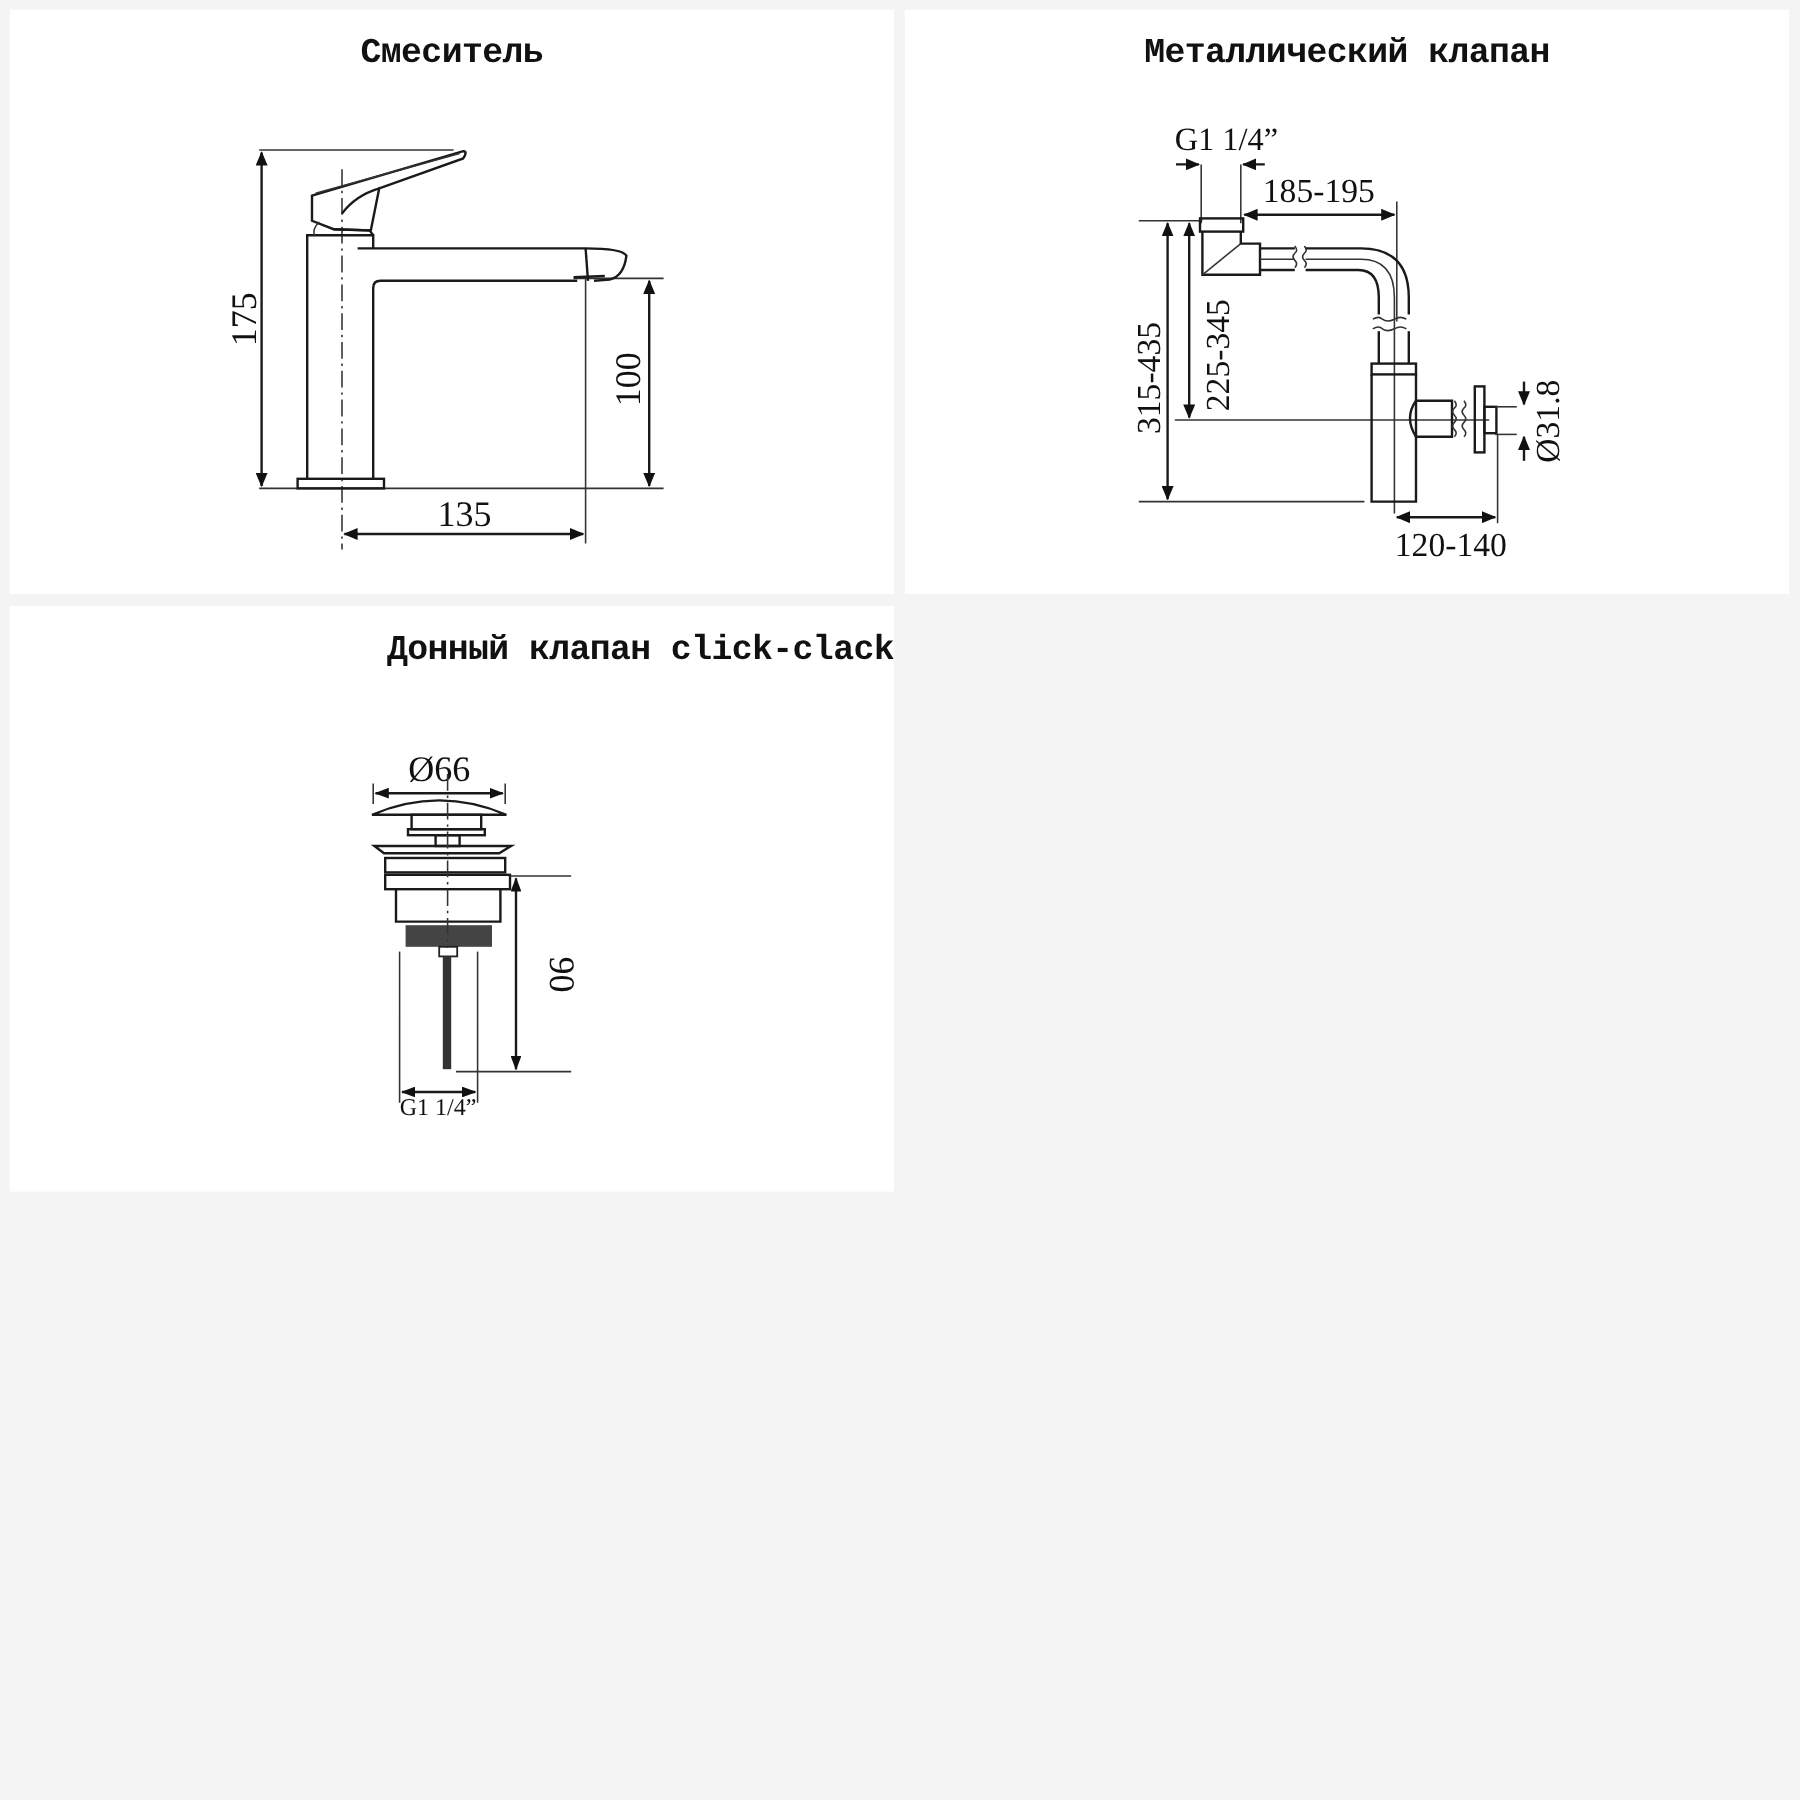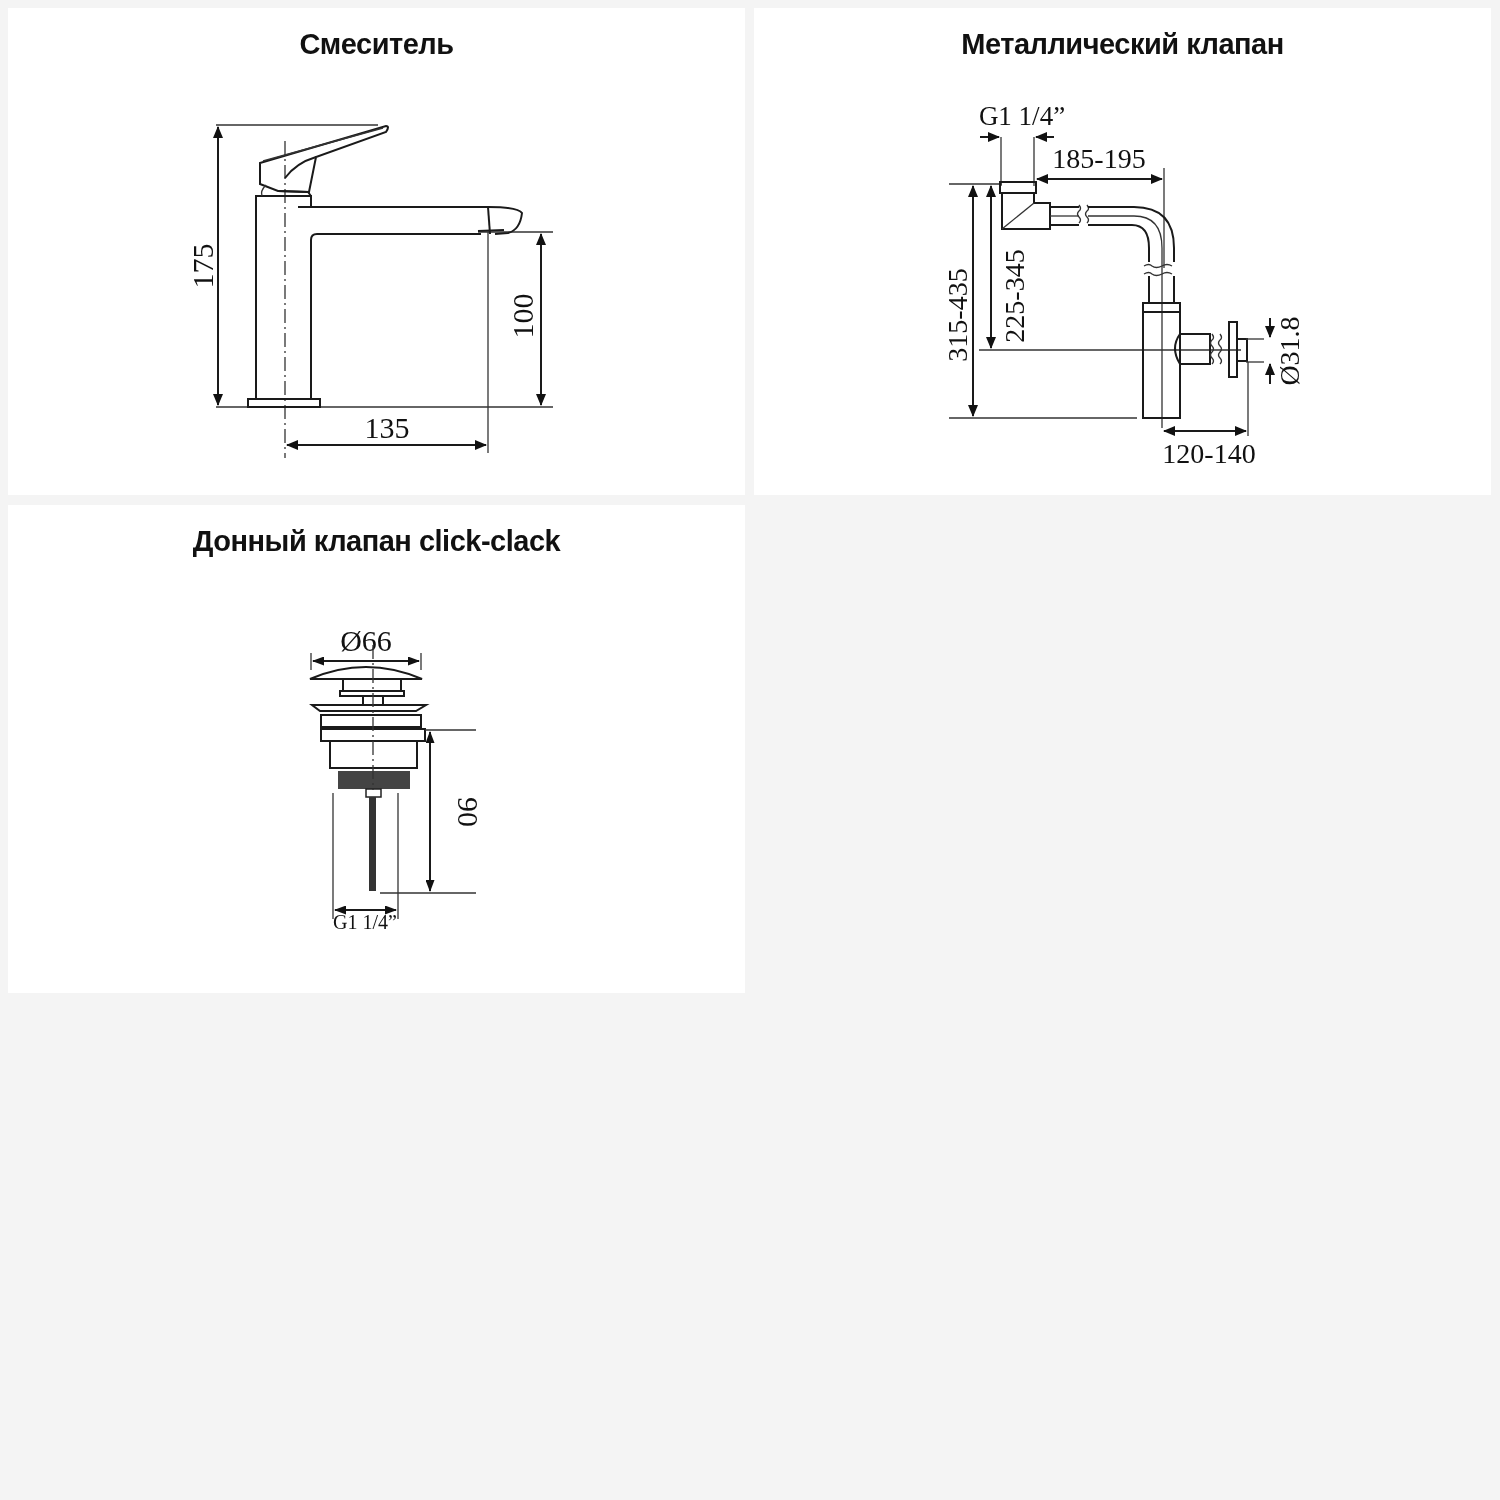--- a/index.html
+++ b/index.html
@@ -1,18 +1,18 @@
 <!DOCTYPE html>
 <html><head>
 <meta charset="utf-8">
 <style>
   html, body { margin:0; padding:0; }
   body { width:1500px; height:1500px; background:#f4f4f4; position:relative; overflow:hidden; }
   .panel { position:absolute; background:#ffffff; }
-  .title { position:absolute; left:0; right:0; text-align:center; font-family:Liberation Sans, sans-serif; font-weight:bold; font-size:29px; color:#111; letter-spacing:-0.5px; }
+  .title { position:absolute; left:0; right:0; text-align:center; font-family:Liberation Mono, monospace; font-weight:bold; font-size:29px; color:#111; letter-spacing:-0.5px; }
   svg { position:absolute; left:0; top:0; }
   .ln { stroke:#1a1a1a; stroke-width:2; fill:none; }
   .thin { stroke:#333; stroke-width:1.3; fill:none; }
   .ctr { stroke:#333; stroke-width:1.3; fill:none; stroke-dasharray:14 4 2 4; }
   .dim { font-family:"Liberation Serif", serif; font-size:30px; fill:#111; }
   .dims { font-family:"Liberation Serif", serif; font-size:20px; fill:#111; }
 </style>
 </head>
 <body>
 
@@ -113,21 +113,21 @@
     <line class="ln" x1="516" y1="376" x2="516" y2="356" marker-end="url(#ar2)"></line>
     <text class="dim" transform="translate(545,343) rotate(-90)" text-anchor="middle" style="font-size:28px">Ø31.8</text>
 
     <line class="thin" x1="494" y1="354" x2="494" y2="428"></line>
     <line class="ln" x1="410" y1="423" x2="492" y2="423" marker-start="url(#ar2)" marker-end="url(#ar2)"></line>
     <text class="dim" x="455" y="455" text-anchor="middle" style="font-size:28px">120-140</text>
   </svg>
 </div>
 
 <div class="panel" style="left:8px;top:505px;width:737px;height:488px;">
-  <div class="title" style="top:20px;">Донный клапан click-clack</div>
+  <div class="title" style="top:20px;text-align:right;">Донный клапан click-clack</div>
   <svg width="737" height="488">
     <defs>
       <marker id="ar3" markerWidth="12" markerHeight="9" refX="11" refY="4.5" orient="auto-start-reverse" markerUnits="userSpaceOnUse">
         <path d="M0,0 L12,4.5 L0,9 Z" fill="#111"></path>
       </marker>
     </defs>
     <text class="dim" x="358" y="146" text-anchor="middle">Ø66</text>
     <line class="thin" x1="303" y1="148" x2="303" y2="165"></line>
     <line class="thin" x1="413" y1="148" x2="413" y2="165"></line>
     <line class="ln" x1="305" y1="156" x2="411" y2="156" marker-start="url(#ar3)" marker-end="url(#ar3)"></line>

